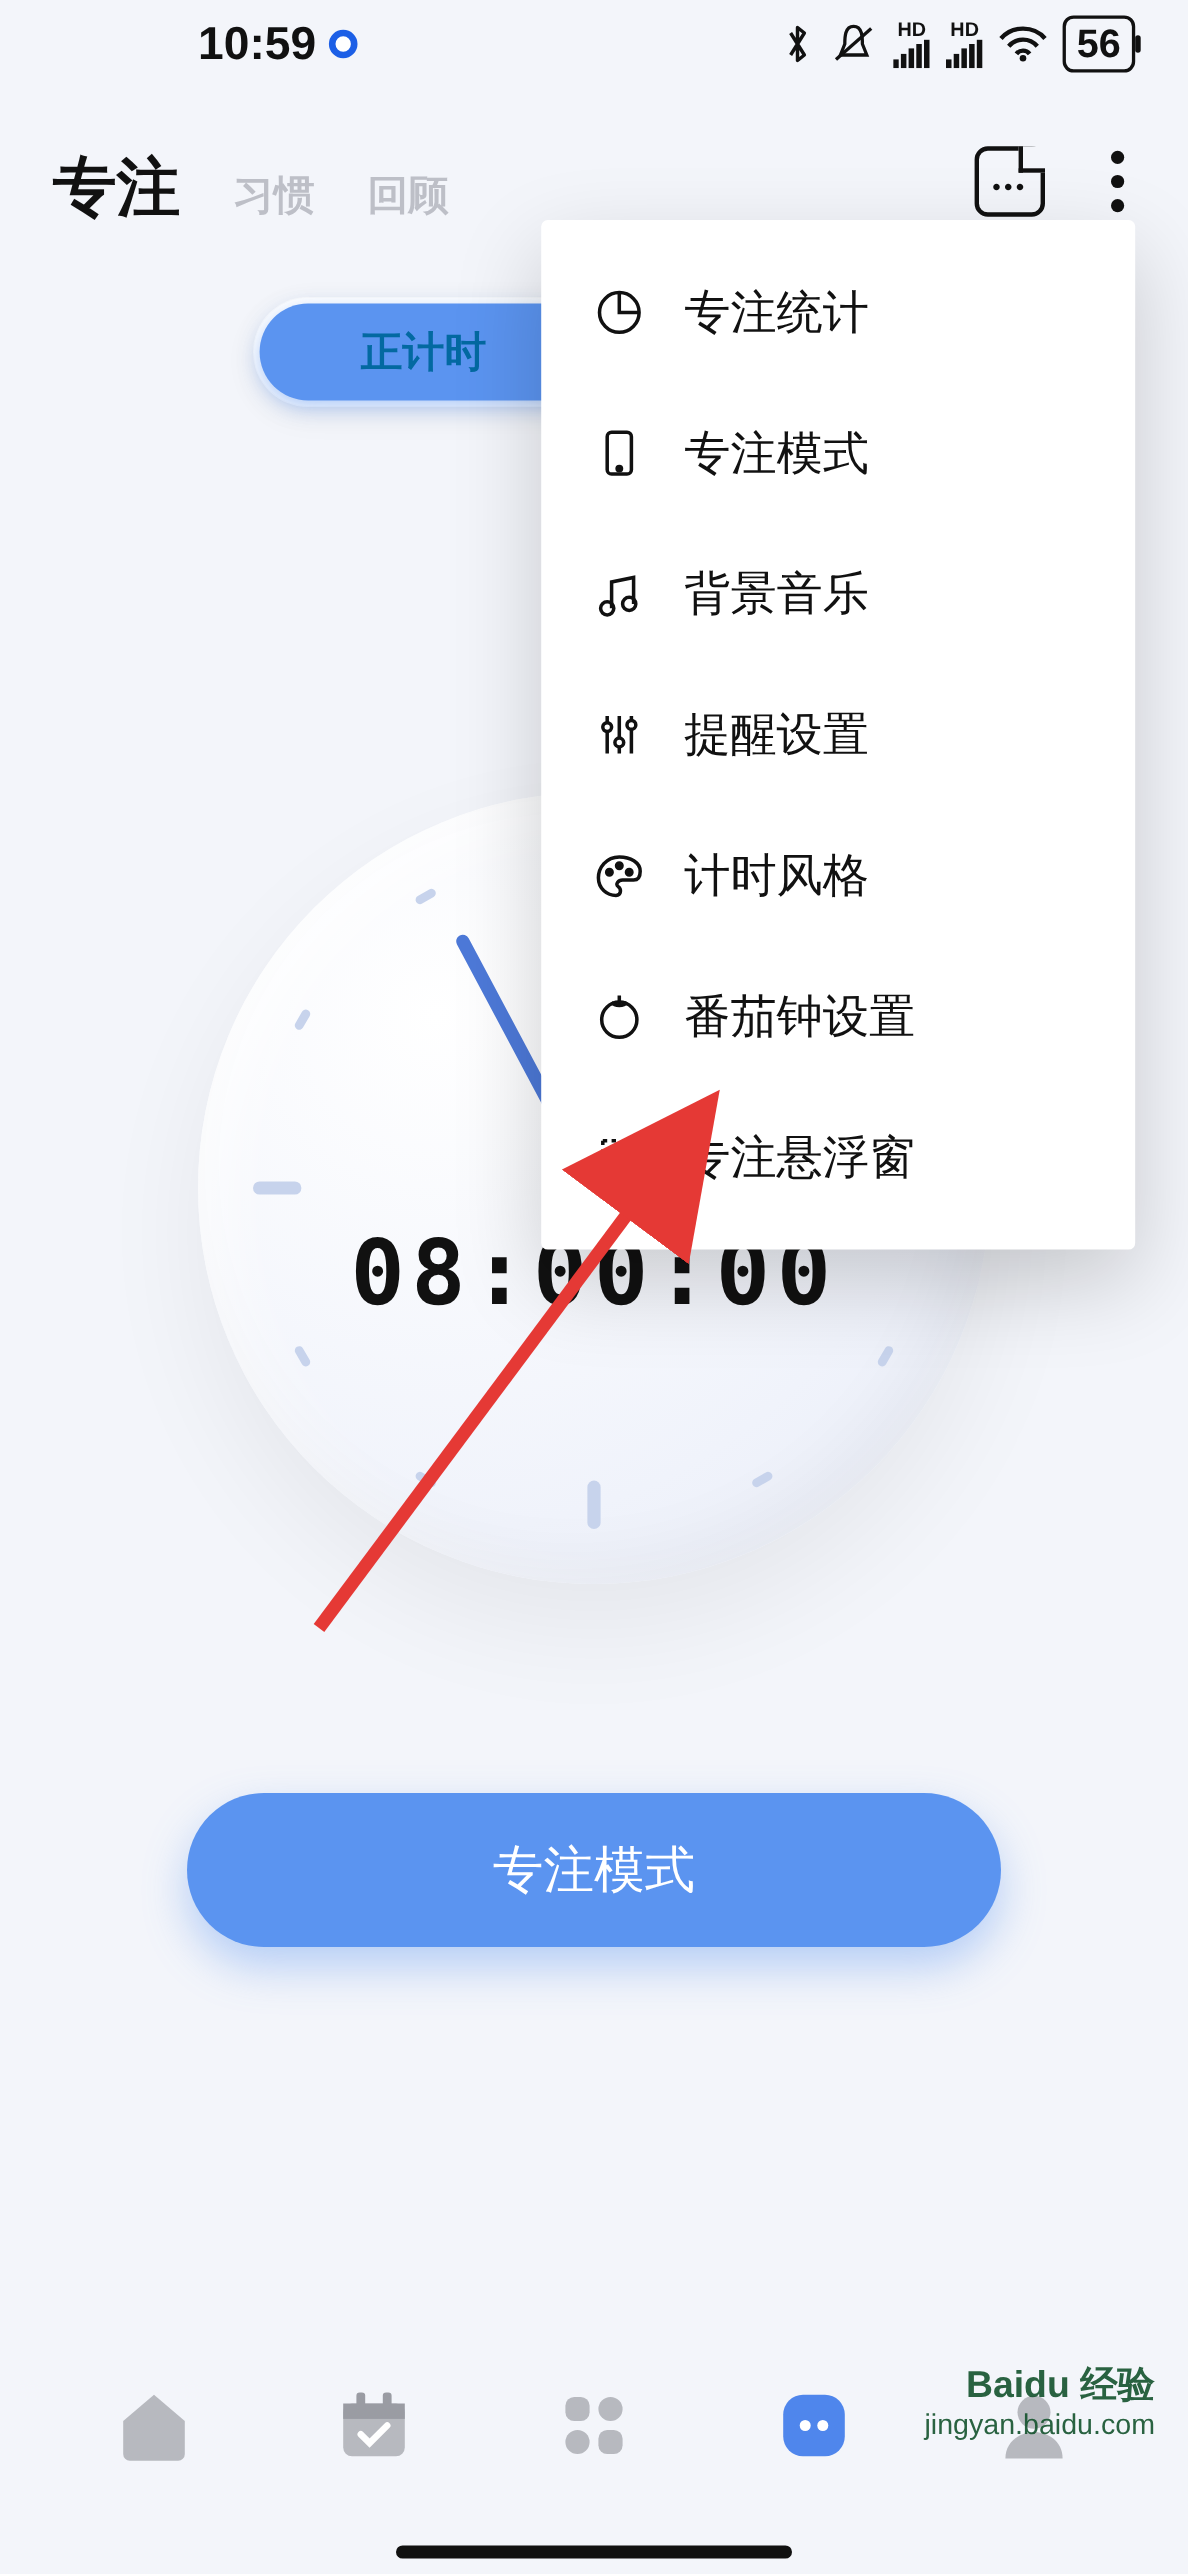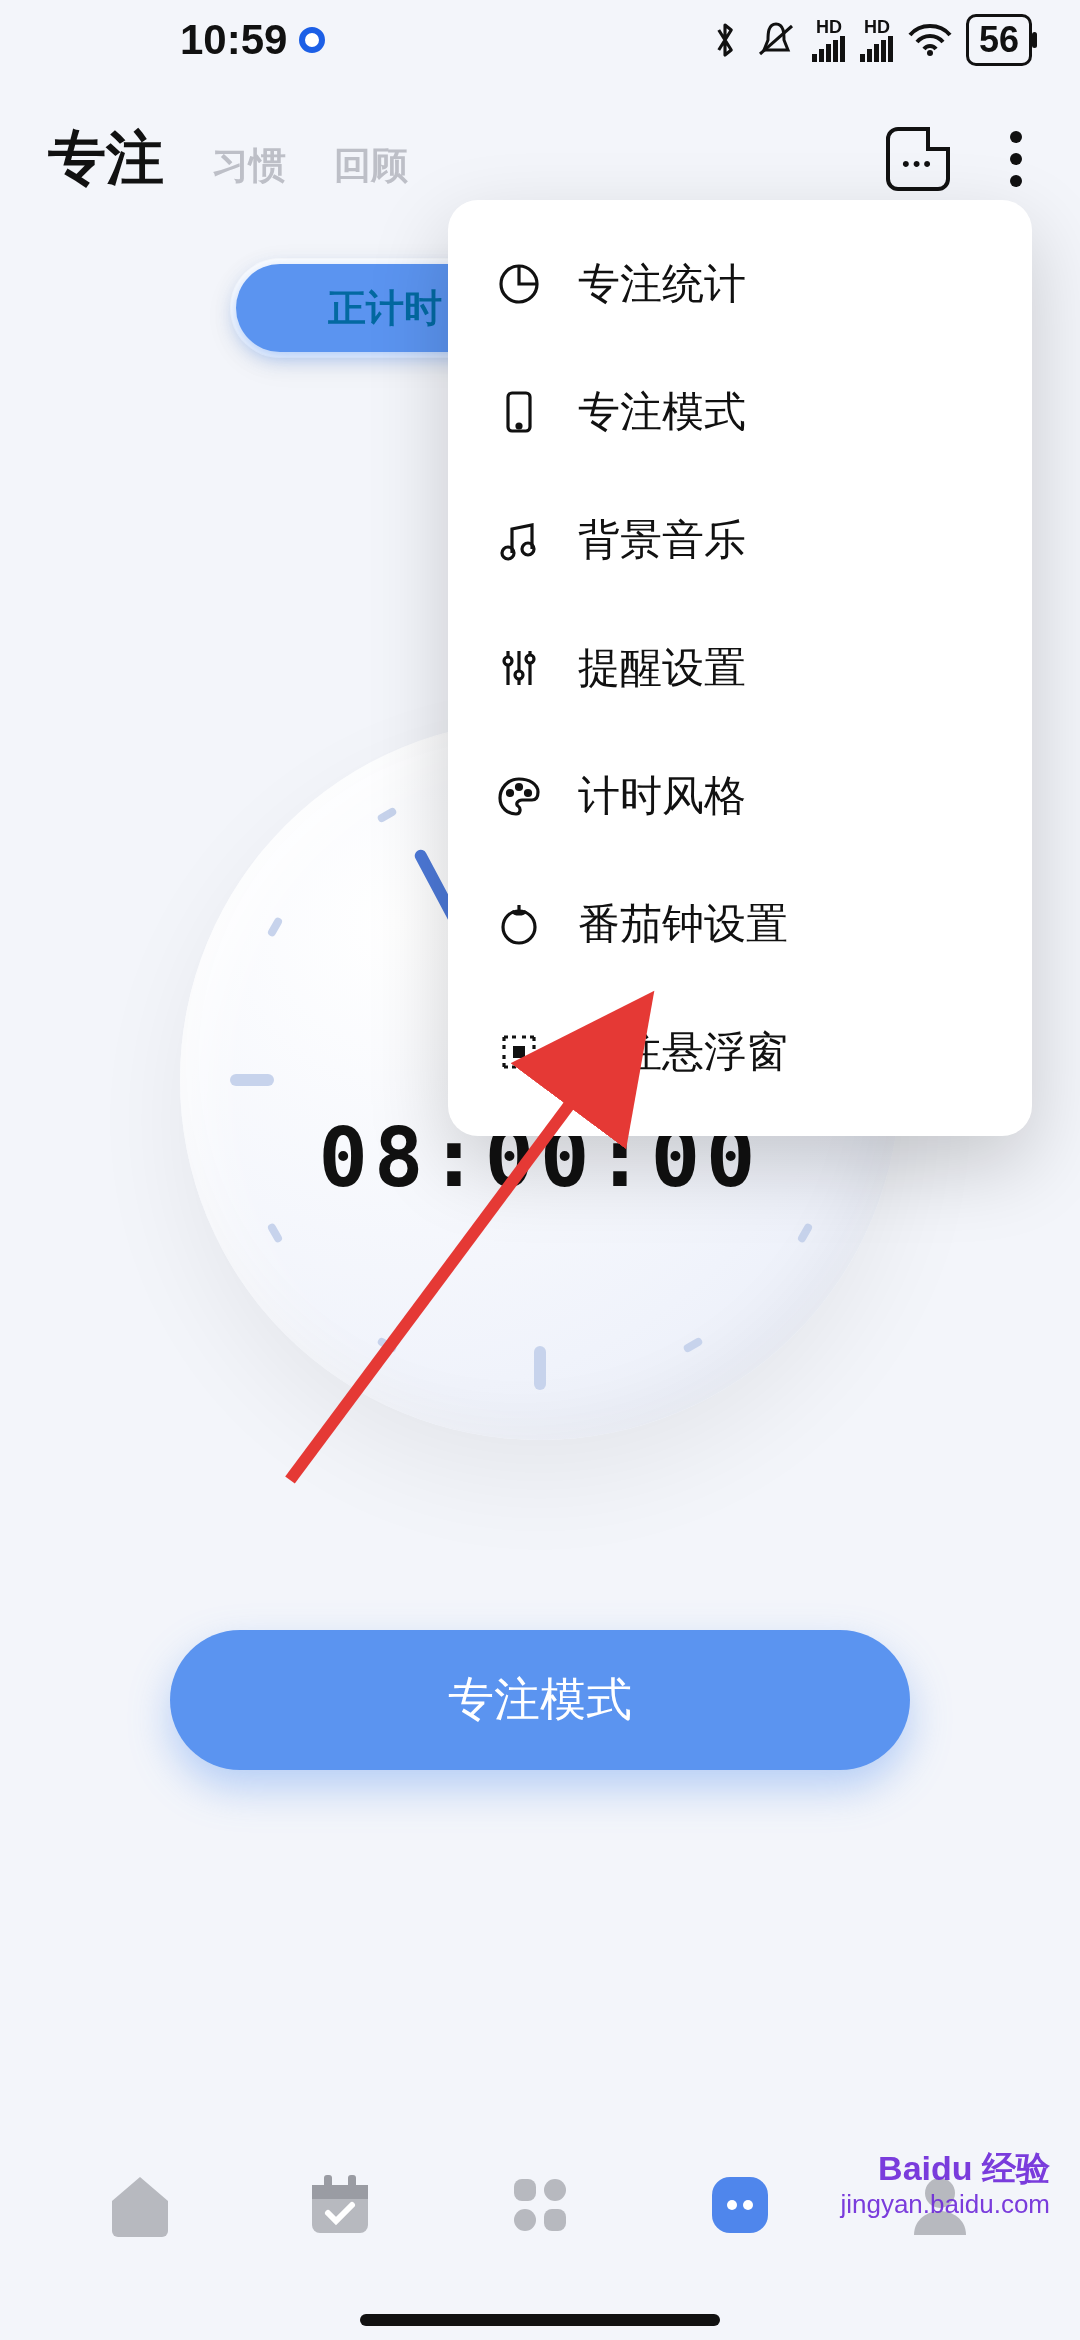--- a/index.html
+++ b/index.html
@@ -39,21 +39,21 @@
     background: #111; border-radius: 3px;
   }
 
   
   .top-row {
     display: flex; align-items: center; justify-content: space-between;
     padding: 40px 48px 20px 48px;
   }
   .top-tabs { display: flex; align-items: baseline; gap: 48px; }
   .top-tab { font-size: 37px; color: #bdbfc7; font-weight: 600; }
-  .top-tab.active { font-size: 58px; color: #111; font-weight: 700; }
+  .top-tab.active { font-size: 58px; color: #111; font-weight: 700; margin-top: 12px; }
   .top-actions { display: flex; align-items: center; gap: 50px; }
   .archive-btn {
     width: 64px; height: 64px; border: 4px solid #111; border-radius: 12px;
     position: relative;
   }
   .archive-btn::before {
     content:""; position:absolute; top:-4px; right:-4px; width:20px; height:20px;
     border-bottom:4px solid #111; border-left:4px solid #111; background:#f3f5fa;
   }
   .archive-btn span {
@@ -128,21 +128,21 @@
     position:absolute; left:50%; top:1630px; transform:translateX(-50%);
     width:740px; height:140px; border-radius:80px;
     background:#5b94f0; color:#fff; font-size:46px; font-weight:500;
     display:flex; align-items:center; justify-content:center;
     box-shadow: 0 18px 40px rgba(91,148,240,0.4);
   }
 
   
   .menu {
     position:absolute; top:200px; right:48px;
-    width:584px; background:#fff; border-radius:30px;
+    width:540px; background:#fff; border-radius:6px;
     box-shadow: 0 30px 80px rgba(0,0,0,0.18);
     padding: 20px 0;
     z-index:50;
   }
   .menu-item {
     display:flex; align-items:center; gap:36px;
     padding: 36px 48px; font-size:42px; color:#111;
   }
   .menu-item .mi-icon { width:46px; height:46px; display:flex; align-items:center; justify-content:center; }
   .menu-item svg { width:46px; height:46px; stroke:#111; stroke-width:3.2; fill:none; }
@@ -163,21 +163,21 @@
   .nav-item svg { width:76px; height:76px; }
   .nav-inactive { fill:#b7b9bf; }
   .nav-active { fill:#4f86ec; }
 
   .home-indicator {
     position:absolute; bottom:14px; left:50%; transform:translateX(-50%);
     width:360px; height:12px; background:#111; border-radius:8px;
   }
 
   .watermark {
-    position:absolute; right:30px; bottom:120px; color:#6d28d9;
+    position:absolute; right:30px; bottom:120px; color:#14532d;
     font-size:26px; text-align:right; line-height:1.2; opacity:0.9;
   }
   .watermark b { font-size:34px; }
 </style>
 </head>
 <body>
 
 <div class="status-bar">
   <div class="status-left">
     <span>10:59</span>

